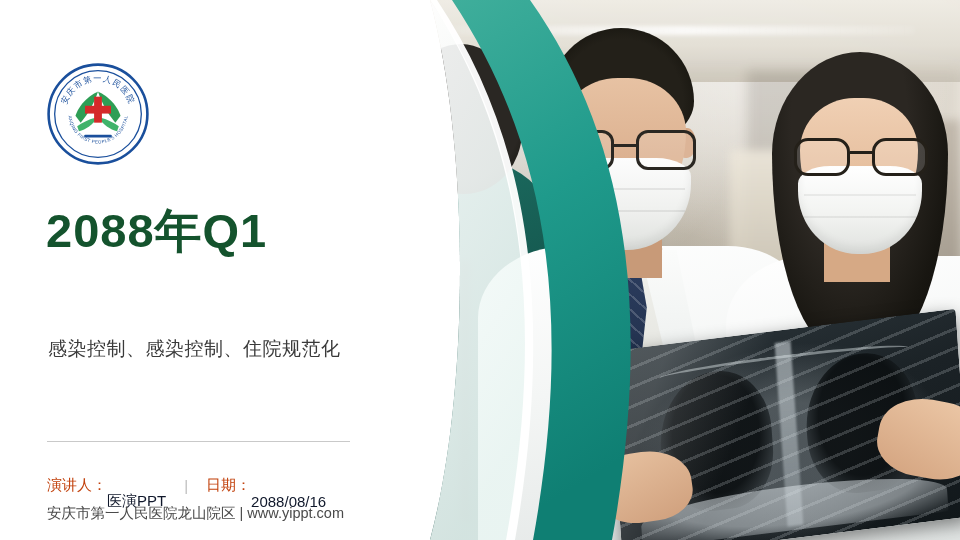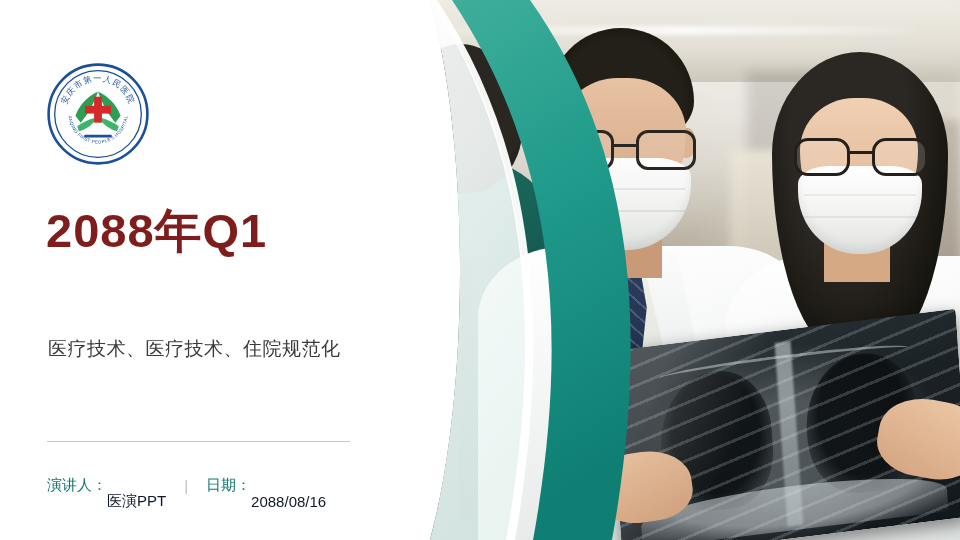--- a/index.html
+++ b/index.html
@@ -318,21 +318,21 @@
   }
   .title-line1, .title-line2 {
     position: absolute; left: 46px;
     font-weight: bold;
     letter-spacing: 1px;
     white-space: nowrap;
   }
   .title-line1 {
     top: 200px;
     font-size: 47px;
-    color: #7f1d1d;
+    color: #14532d;
   }
   .title-line2 {
     top: 262px;
     font-size: 47px;
     color: #2a2a2a;
   }
   .subtitle {
     position: absolute; left: 48px; top: 336px;
     font-size: 19px;
     color: #3a3a3a;
@@ -344,21 +344,21 @@
     width: 303px; height: 1px;
     background: #c9c9c9;
   }
   .meta {
     position: absolute; left: 47px; top: 460px;
     font-size: 15px;
     color: #3a3a3a;
     white-space: nowrap;
     display: flex; align-items: center;
   }
-  .meta .label { color:#0f766e; }
+  .meta .label { color:#c2410c; }
   .meta .val { font-weight: normal; color:#0f172a;margin-top:32px; }
   .meta .sep { color:#bdbdbd; margin: 0 18px; }
   .footer {
     position: absolute; left: 47px; top: 504px;
     font-size: 14.5px;
     color: #4a4a4a;
     white-space: nowrap;
   }
 </style>
 </head>
@@ -462,25 +462,26 @@
     <path d="M36,74 C48,66 56,64 60,64 C54,72 46,78 38,80 Z" fill="#3fb36a"></path>
     <path d="M84,74 C72,66 64,64 60,64 C66,72 74,78 82,80 Z" fill="#3fb36a"></path>
 
     <rect x="55.5" y="40" width="9" height="30" fill="#d42a2a"></rect>
     <rect x="45" y="50.5" width="30" height="9" fill="#d42a2a"></rect>
 
     <rect x="44" y="84" width="32" height="3" rx="1.5" fill="#1a4f9c"></rect>
   </svg>
 
   <div class="title-line1">2088年Q1</div>
-  <div class="subtitle">医疗技术、医疗技术、住院规范化</div>
+  <div class="subtitle">感染控制、感染控制、住院规范化</div>
 
   <div class="rule"></div>
 
   <div class="meta">
     <span class="label">演讲人：</span>
     <span class="val">医演PPT</span>
     <span class="sep">|</span>
     <span class="label">日期：</span>
     <span class="val">2088/08/16</span>
   </div>
 
+  <div class="footer">安庆市第一人民医院龙山院区 | www.yippt.com</div>
 </div>
 
 </body></html>

